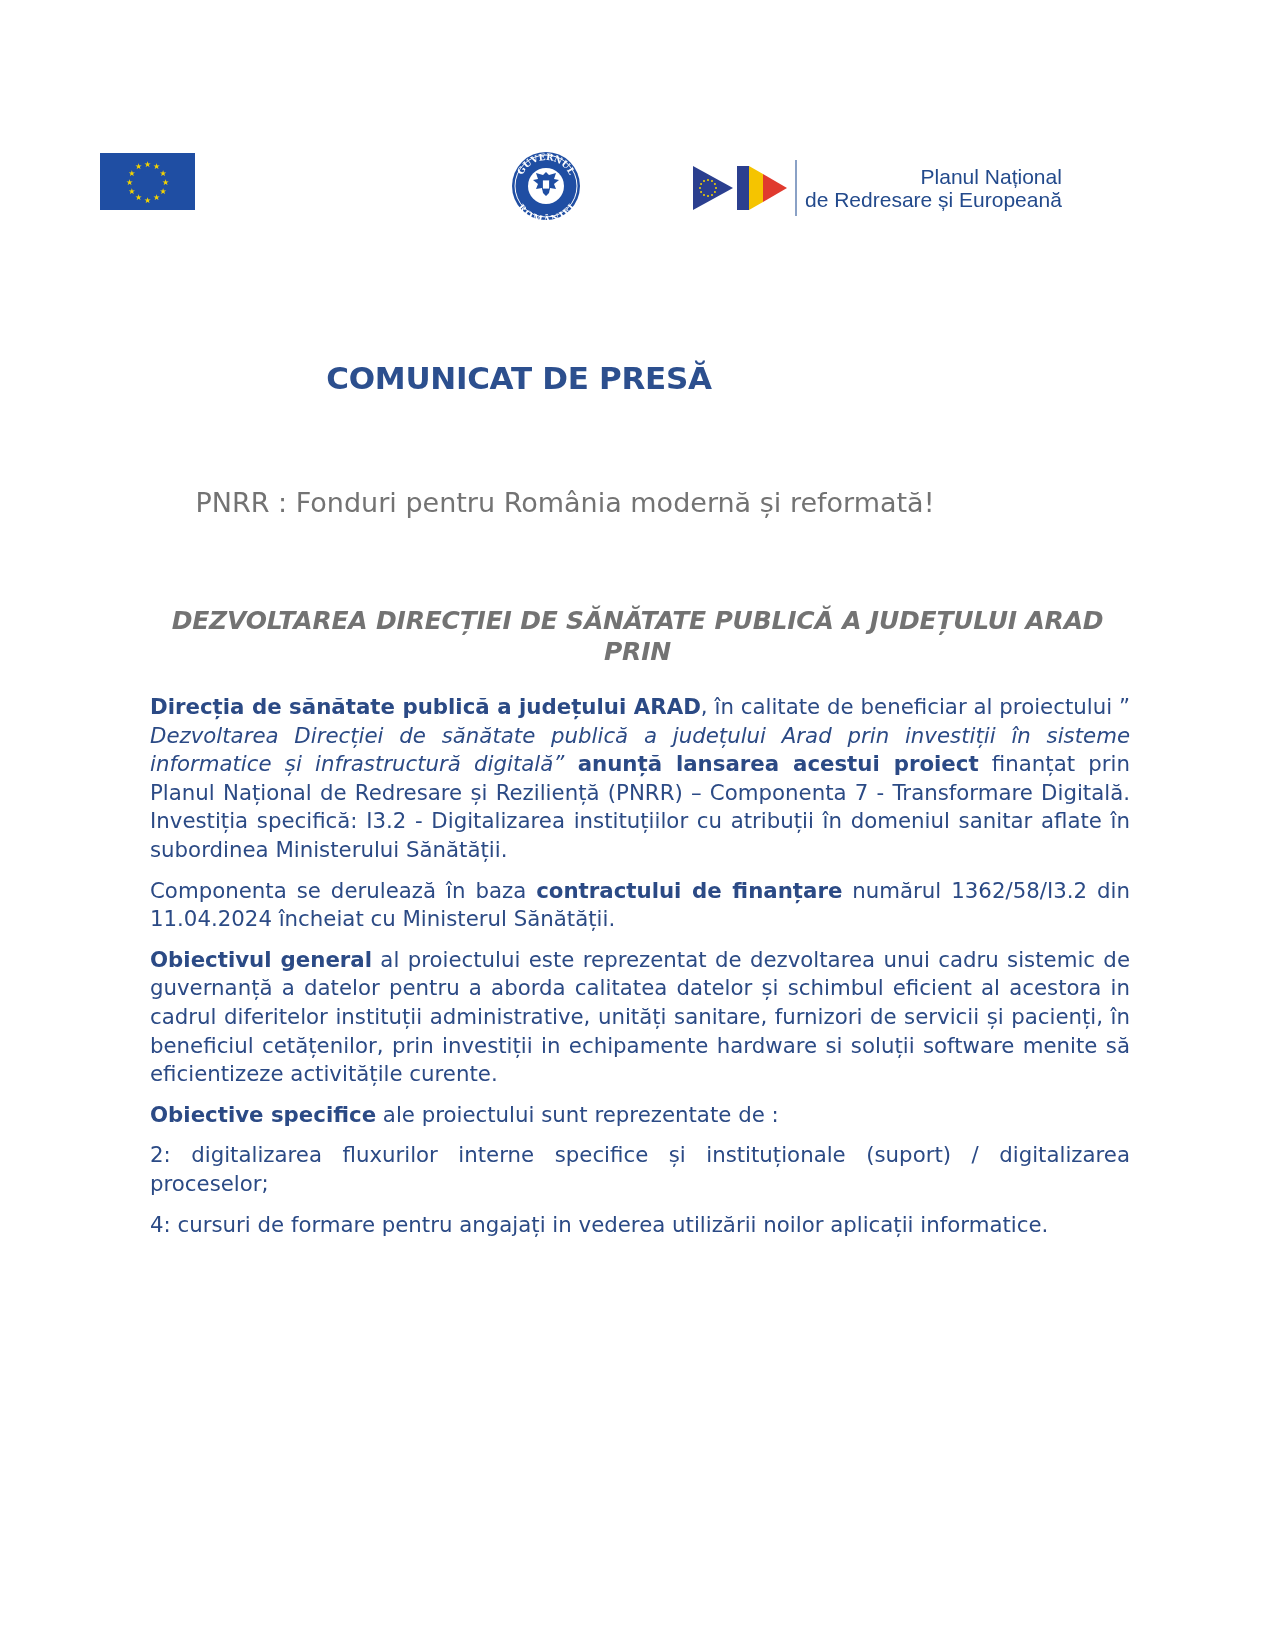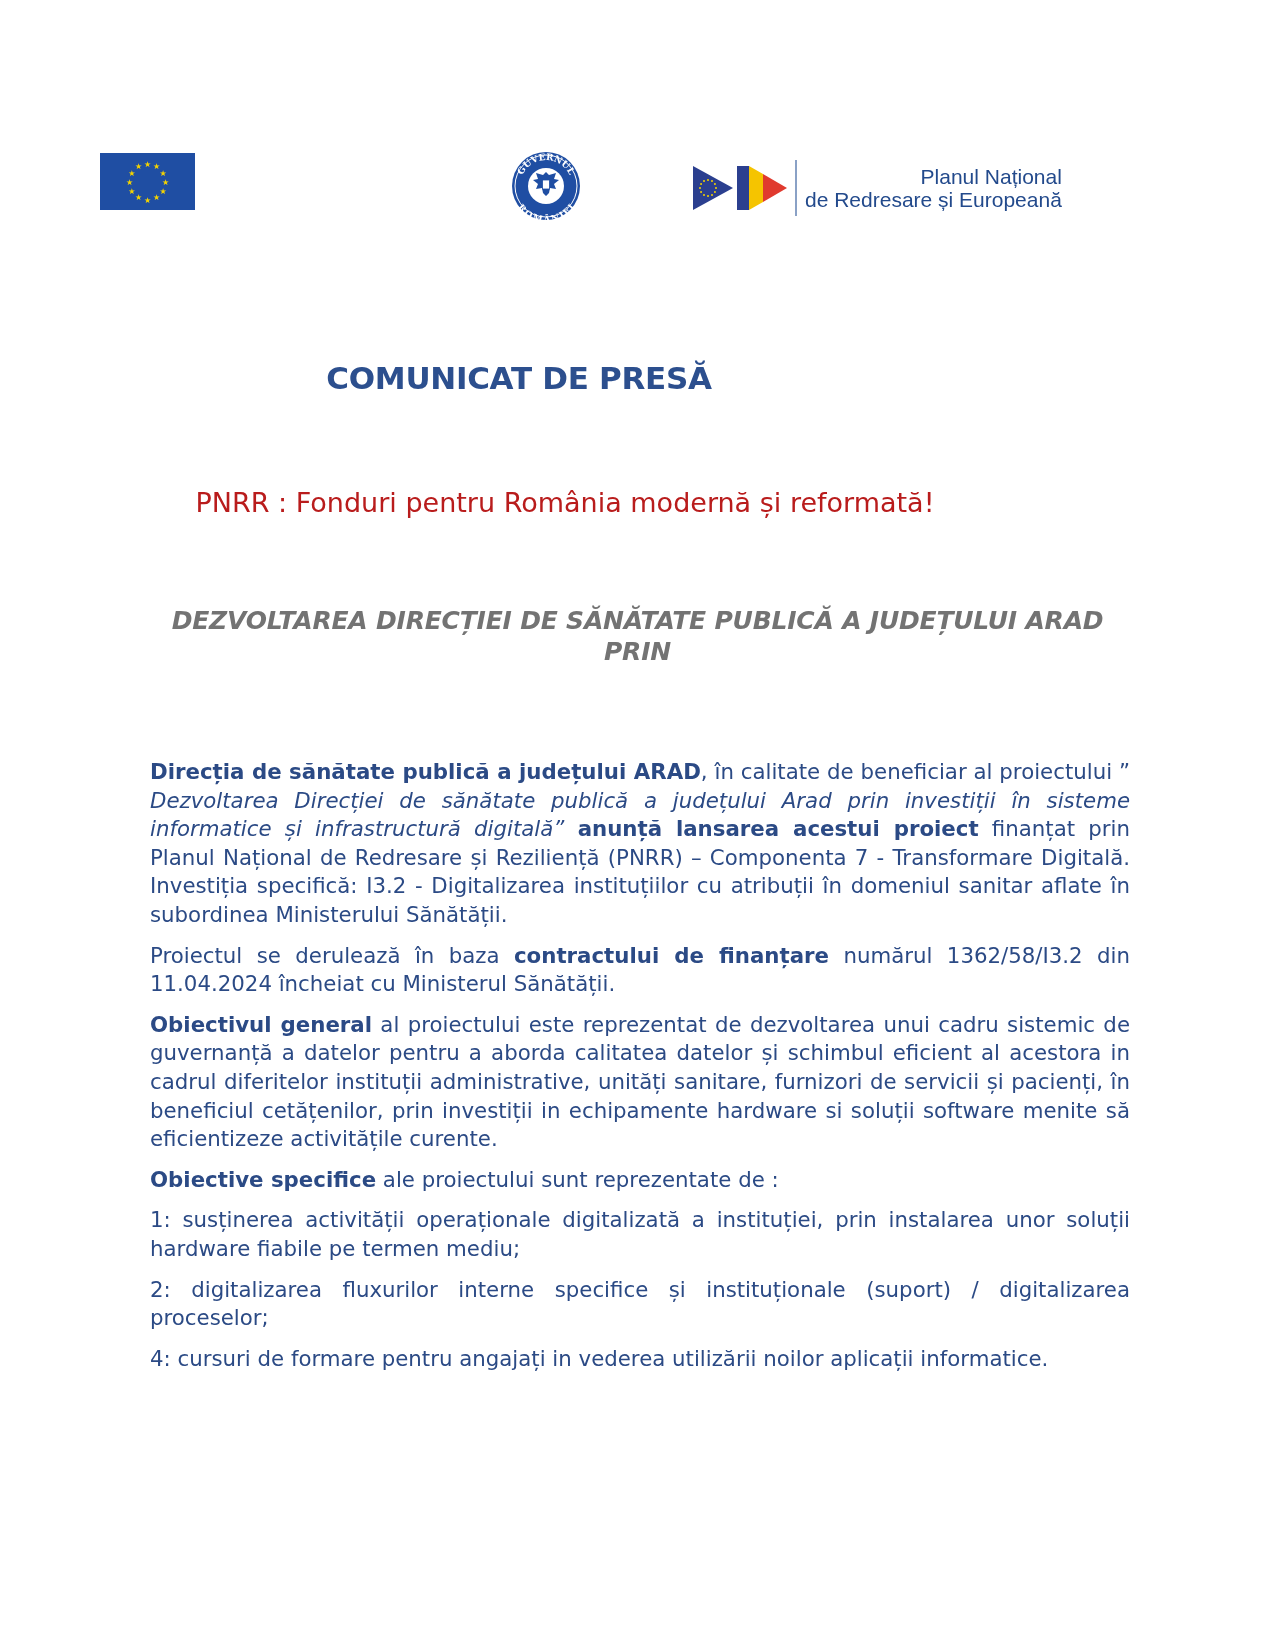--- a/index.html
+++ b/index.html
@@ -18,26 +18,26 @@
 
   .logo-pnrr { position: absolute; left: 693px; top: 160px; display: flex; align-items: center; text-align: right; }
   .pnrr-mark { width: 96px; height: 48px; }
   .pnrr-sep { width: 2px; height: 56px; background: #8aa1c6; margin: 0 8px 0 6px; }
   .pnrr-text { font-family: "Liberation Sans", sans-serif; font-size: 21px; line-height: 1.1; color: #234a8c; }
 
   
   .title { position: absolute; left: 0; width: 1038px; top: 360px; text-align: center;
            font-size: 31px; font-weight: bold; color: #2c4f8e; letter-spacing: -0.3px; }
   .subtitle { position: absolute; left: 0; width: 1130px; top: 487px; text-align: center;
-              font-size: 27px; color: #b91c1c; }
+              font-size: 27px; color: #737373; }
   .heading { position: absolute; left: 150px; width: 975px; top: 605px; text-align: center;
              font-size: 25px; font-weight: bold; font-style: italic; color: #737373; line-height: 31px; letter-spacing: -0.2px; }
 
   
-  .body { position: absolute; left: 150px; width: 980px; top: 758px;
+  .body { position: absolute; left: 150px; width: 980px; top: 693px;
           font-size: 21.3px; line-height: 28.6px; text-align: justify; color: #2b4a85; }
   .body p { margin: 0 0 12px 0; }
   .body b { font-weight: bold; }
   .body i { font-style: italic; }
 </style>
 </head>
 <body>
 
 <div class="logo-eu">
   <div class="eu-flag">
@@ -110,22 +110,21 @@
 
 <div class="title">COMUNICAT DE PRESĂ</div>
 <div class="subtitle">PNRR : Fonduri pentru România modernă și reformată!</div>
 <div class="heading">
   <div>DEZVOLTAREA DIRECȚIEI DE SĂNĂTATE PUBLICĂ A JUDEȚULUI ARAD PRIN</div>
 </div>
 
 <div class="body">
   <p><b>Direcția de sănătate publică a județului ARAD</b><span>, în calitate de beneficiar al proiectului ” </span><i>Dezvoltarea Direcției de sănătate publică a județului Arad prin investiții în sisteme informatice și infrastructură digitală”</i><span> </span><b>anunță lansarea acestui proiect</b><span> finanțat prin Planul Național de Redresare și Reziliență (PNRR) – Componenta 7 - Transformare Digitală. Investiția specifică: I3.2 - Digitalizarea instituțiilor cu atribuții în domeniul sanitar aflate în subordinea Ministerului Sănătății.</span></p>
 
-  <p><span>Proiectul se derulează în baza </span><b>contractului de finanțare</b><span> numărul 1362/58/I3.2 din 11.04.2024 încheiat cu Ministerul Sănătății.</span></p>
+  <p><span>Componenta se derulează în baza </span><b>contractului de finanțare</b><span> numărul 1362/58/I3.2 din 11.04.2024 încheiat cu Ministerul Sănătății.</span></p>
 
   <p><b>Obiectivul general</b><span> al proiectului este reprezentat de dezvoltarea unui cadru sistemic de guvernanță a datelor pentru a aborda calitatea datelor și schimbul eficient al acestora in cadrul diferitelor instituții administrative, unități sanitare, furnizori de servicii și pacienți, în beneficiul cetățenilor, prin investiții in echipamente hardware si soluții software menite să eficientizeze activitățile curente.</span></p>
 
   <p><b>Obiective specifice</b><span> ale proiectului sunt reprezentate de :</span></p>
 
-  <p>1: susținerea activității operaționale digitalizată a instituției, prin instalarea unor soluții hardware fiabile pe termen mediu;</p>
   <p>2: digitalizarea fluxurilor interne specifice și instituționale (suport) / digitalizarea proceselor;</p>
   <p>4: cursuri de formare pentru angajați in vederea utilizării noilor aplicații informatice.</p>
 </div>
 
 </body></html>

